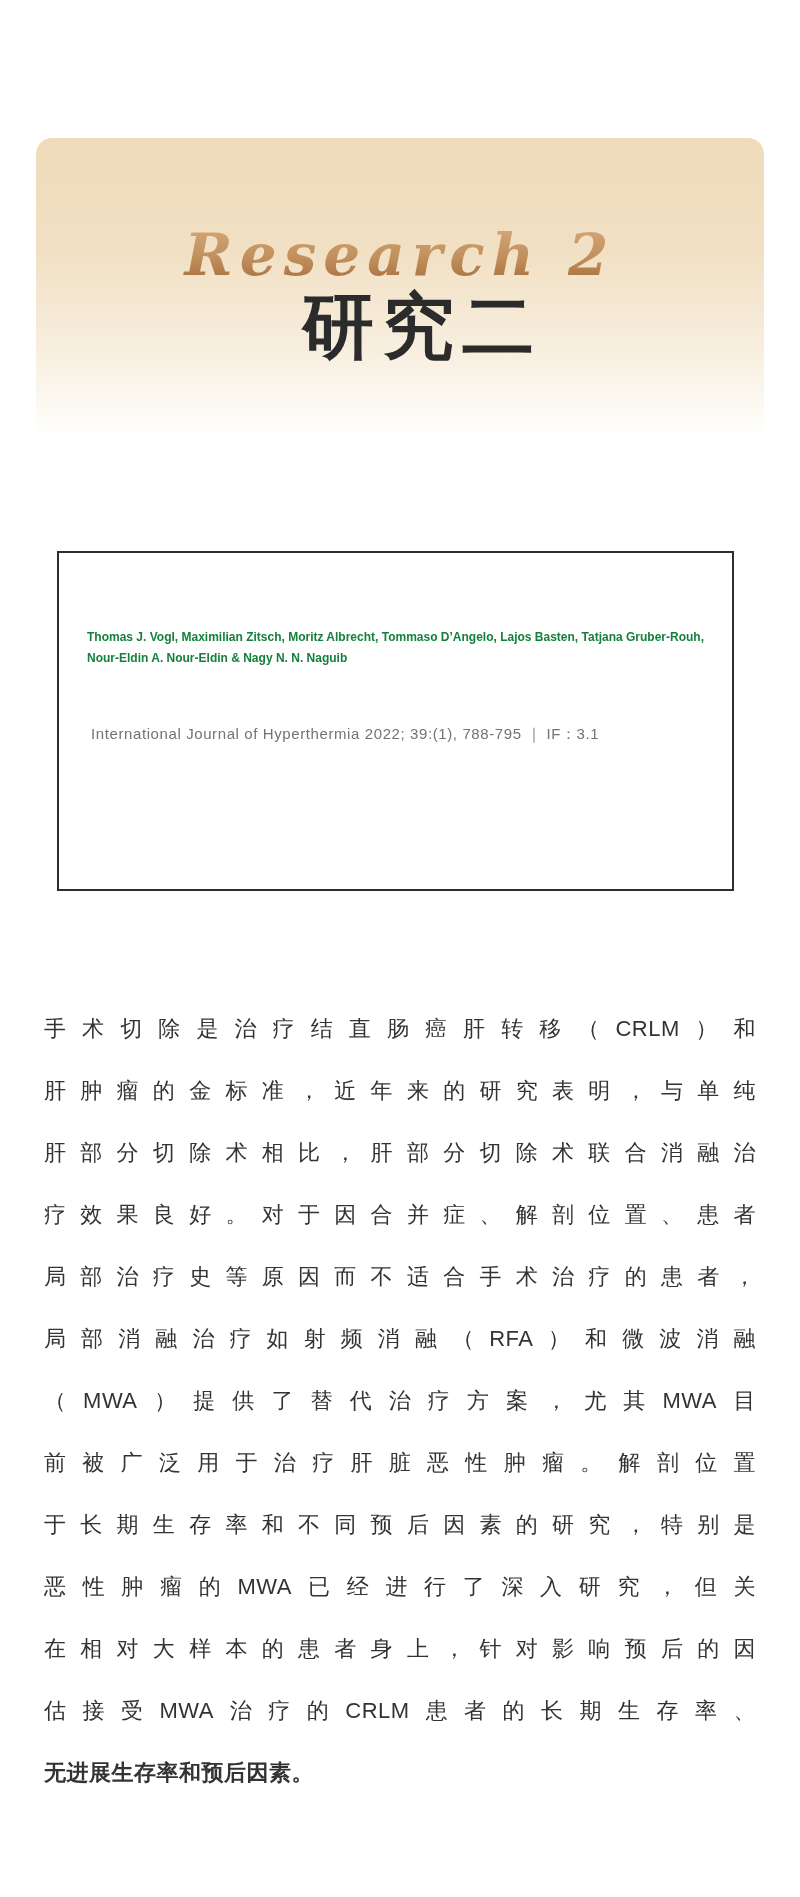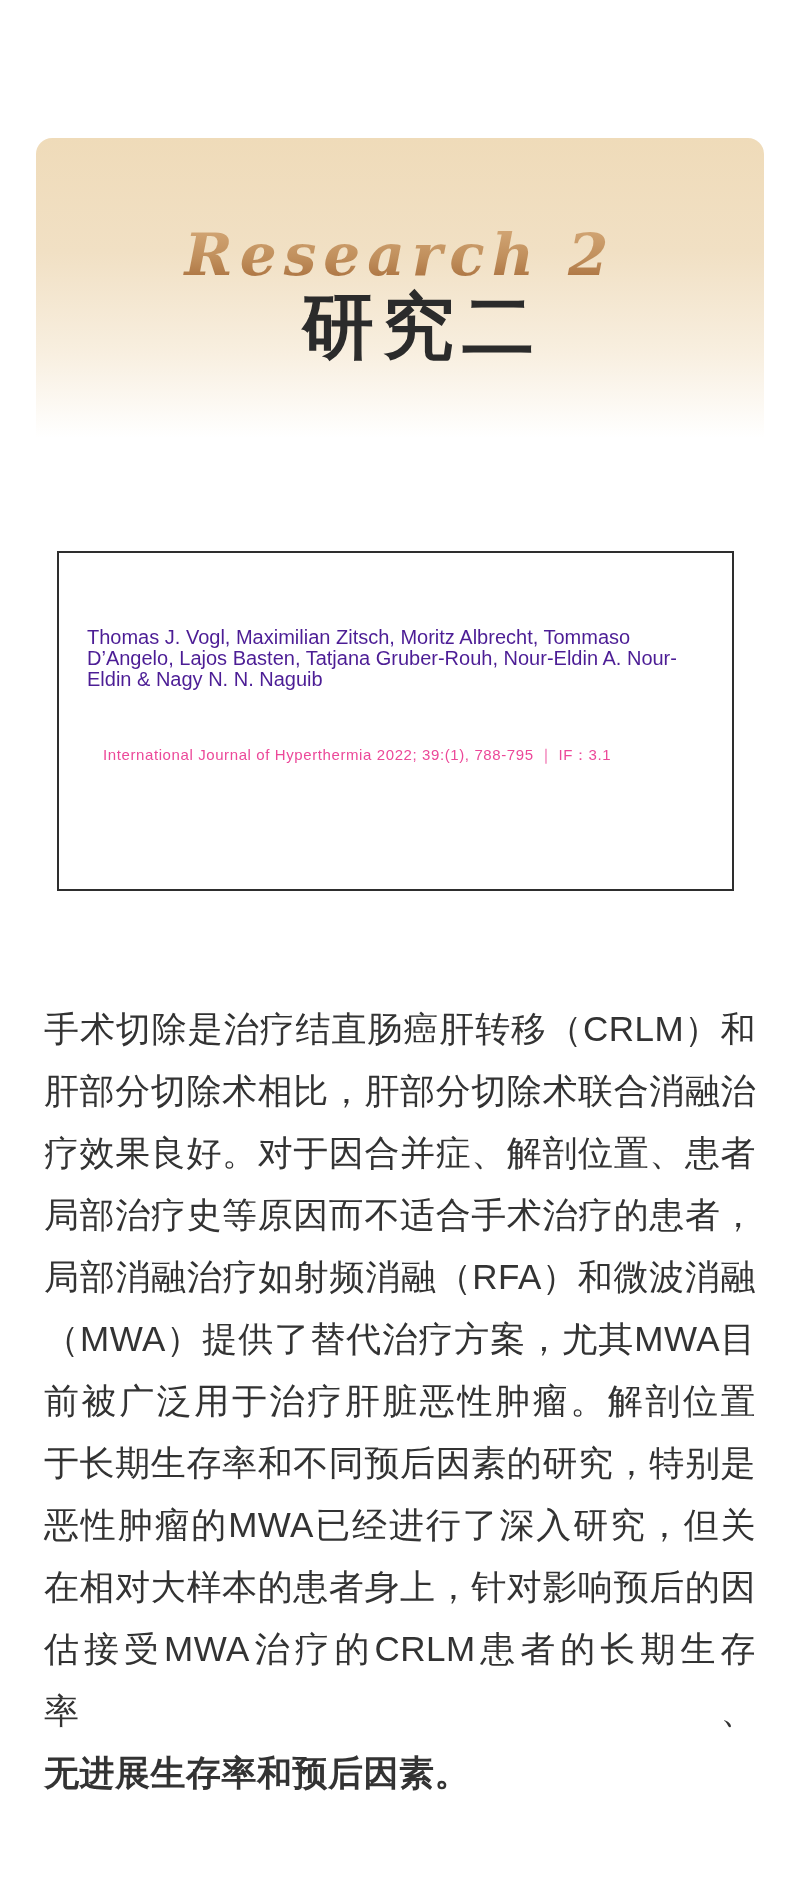--- a/index.html
+++ b/index.html
@@ -74,41 +74,41 @@
     max-width: 608px;
     font-size: 25px;
     line-height: 29px;
     font-weight: 700;
     letter-spacing: -0.2px;
     color: #111111;
   }
   .paper-authors {
     margin: 24px 0 0 0;
     max-width: 620px;
-    font-size: 20px;
+    font-size: 12px;
     line-height: 21px;
-    font-weight: 400;
-    color: #4c1d95;
+    font-weight: 700;
+    color: #15803d;
   }
   .paper-journal {
-    margin: 54px 0 0 16px;
+    margin: 54px 0 0 4px;
     font-size: 15px;
     line-height: 21px;
     font-weight: 400;
     letter-spacing: 0.6px;
-    color: #ec4899;
+    color: #737373;
   }
 
   
   .body-text {
     position: absolute;
     top: 998px;
     left: 44px;
     width: 712px;
-    font-size: 35px;
+    font-size: 22px;
     line-height: 62px;
     color: #333333;
     letter-spacing: 0.5px;
   }
   .body-line {
     text-align: justify;
     text-align-last: justify;
   }
   .body-line.last {
     text-align-last: left;
@@ -125,20 +125,21 @@
     <h1 class="cn-title">研究二</h1>
   </section>
 
   <section class="paper-card">
     <p class="paper-authors">Thomas J. Vogl, Maximilian Zitsch, Moritz Albrecht, Tommaso D’Angelo, Lajos Basten, Tatjana Gruber-Rouh, Nour-Eldin A. Nour-Eldin &amp; Nagy N. N. Naguib</p>
     <p class="paper-journal">International Journal of Hyperthermia 2022; 39:(1), 788-795 ｜ IF：3.1</p>
   </section>
 
   <section class="body-text">
       <div class="body-line">手术切除是治疗结直肠癌肝转移（CRLM）和</div>
+      <div class="body-line">肝肿瘤的金标准，近年来的研究表明，与单纯</div>
       <div class="body-line">肝部分切除术相比，肝部分切除术联合消融治</div>
       <div class="body-line">疗效果良好。对于因合并症、解剖位置、患者</div>
       <div class="body-line">局部治疗史等原因而不适合手术治疗的患者，</div>
       <div class="body-line">局部消融治疗如射频消融（RFA）和微波消融</div>
       <div class="body-line">（MWA）提供了替代治疗方案，尤其MWA目</div>
       <div class="body-line">前被广泛用于治疗肝脏恶性肿瘤。解剖位置</div>
       <div class="body-line">于长期生存率和不同预后因素的研究，特别是</div>
       <div class="body-line">恶性肿瘤的MWA已经进行了深入研究，但关</div>
       <div class="body-line">在相对大样本的患者身上，针对影响预后的因</div>
       <div class="body-line">估接受MWA治疗的CRLM患者的长期生存率、</div>

